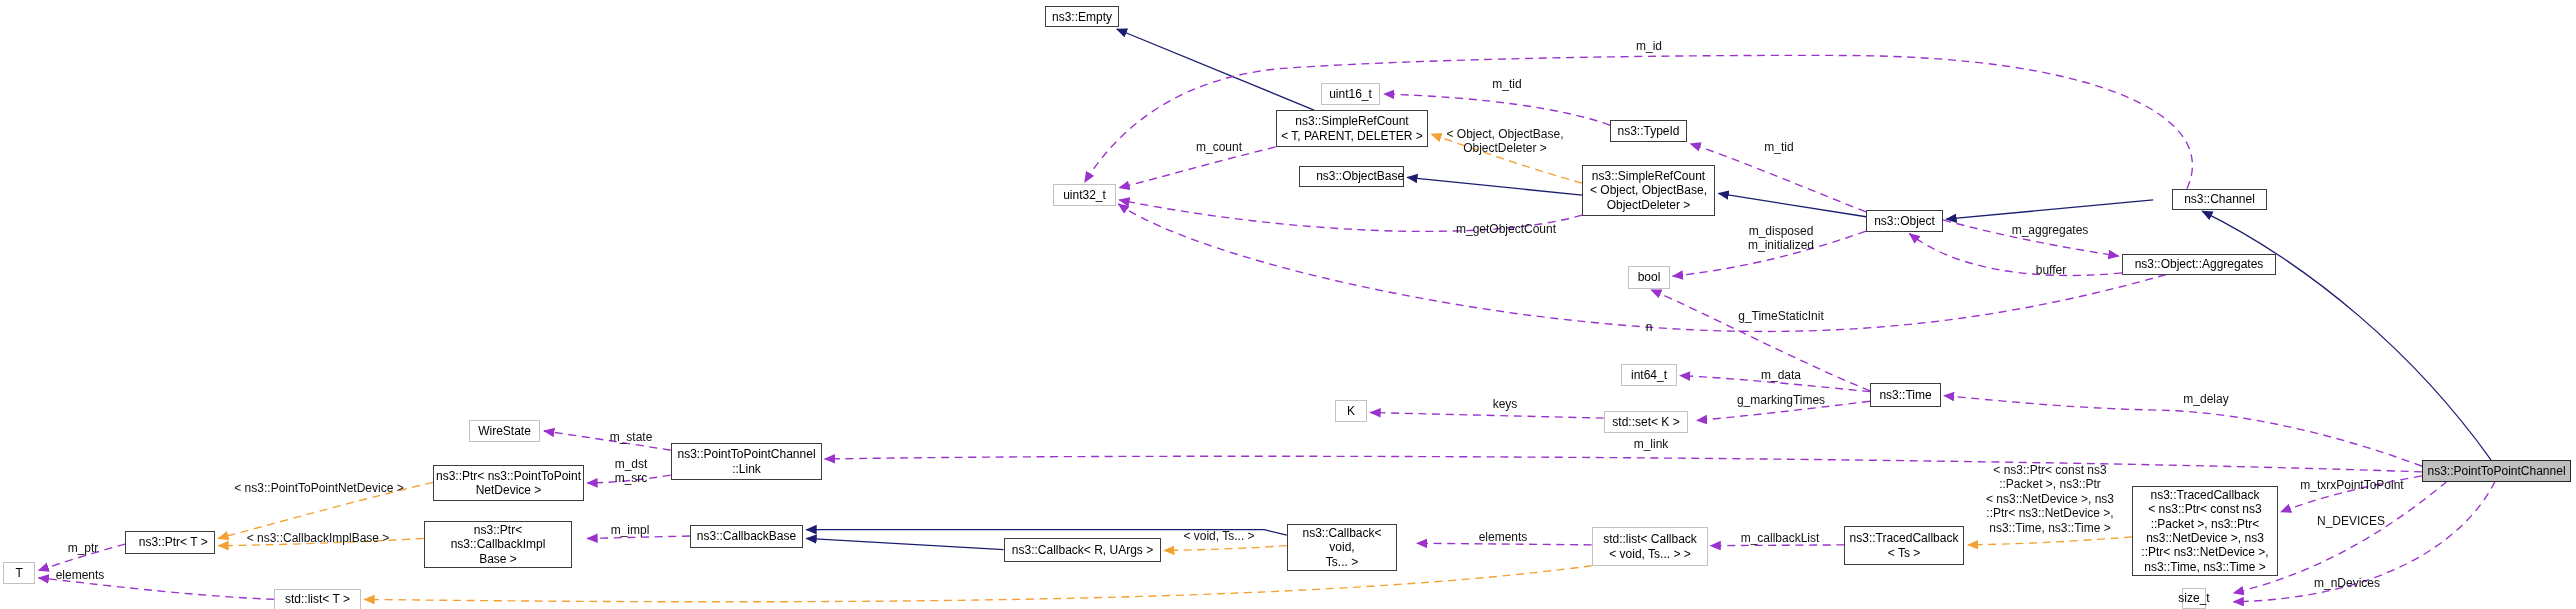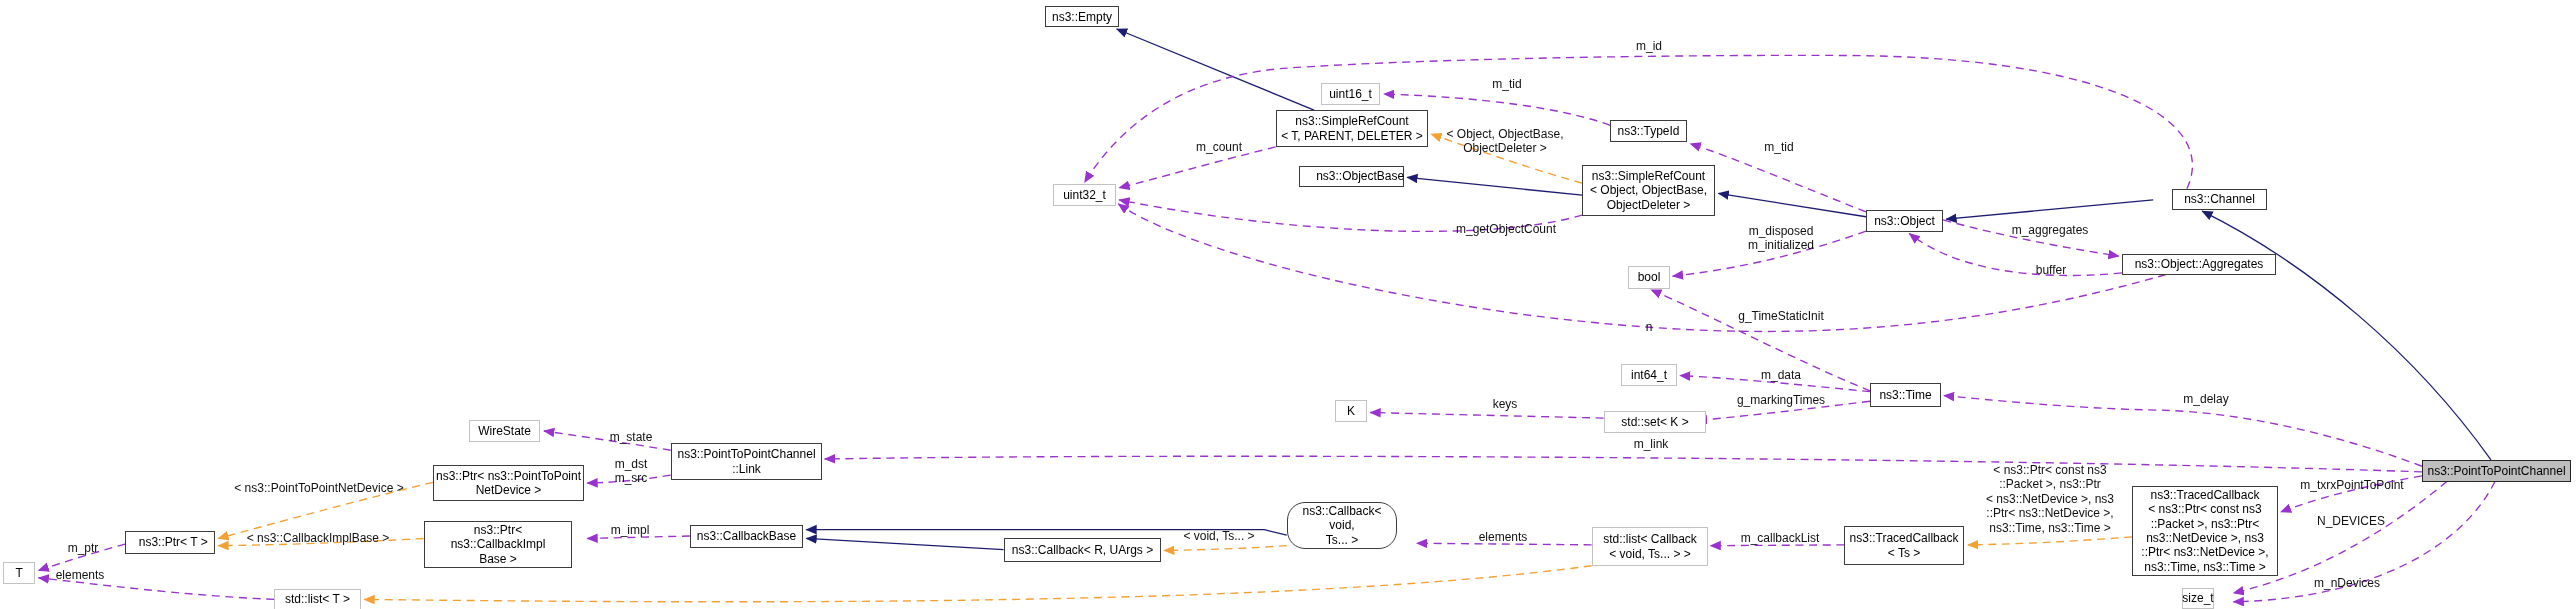--- a/index.html
+++ b/index.html
@@ -107,47 +107,47 @@
 &lt; Object, ObjectBase,
 ObjectDeleter &gt;</div>
     <div class="node class" style="left: 1299px; top: 166px; width: 105px; min-height: 21px; padding-left: 19px;">ns3::ObjectBase</div>
     <div class="node typedef" style="left: 1053px; top: 184px; width: 63px; min-height: 21.7px;">uint32_t</div>
     <div class="node class" style="left: 1866px; top: 210px; width: 77px; min-height: 21.7px;">ns3::Object</div>
     <div class="node class" style="left: 2153px; top: 189px; width: 95px; min-height: 21px; margin-left: 19px;">ns3::Channel</div>
     <div class="node class" style="left: 2122px; top: 254px; width: 154px; min-height: 21px;">ns3::Object::Aggregates</div>
     <div class="node typedef" style="left: 1628px; top: 266px; width: 42px; min-height: 22.5px;">bool</div>
     <div class="node typedef" style="left: 1621px; top: 364px; width: 56px; min-height: 21.7px;">int64_t</div>
     <div class="node class" style="left: 1870px; top: 383px; width: 71px; min-height: 24px;">ns3::Time</div>
-    <div class="node typedef" style="left: 1604px; top: 411px; width: 102px; min-height: 21.7px;">std::set&lt; K &gt;</div>
+    <div class="node typedef" style="left: 1604px; top: 411px; width: 84px; min-height: 21.7px;">std::set&lt; K &gt;</div>
     <div class="node typedef" style="left: 1335px; top: 400px; width: 32px; min-height: 21.7px;">K</div>
     <div class="node typedef" style="left: 469px; top: 420px; width: 71px; min-height: 21.7px;">WireState</div>
     <div class="node class" style="left: 671px; top: 443px; width: 151px; min-height: 37px;">ns3::PointToPointChannel
 ::Link</div>
     <div class="node class" style="left: 433px; top: 465px; width: 151px; min-height: 36px;">ns3::Ptr&lt; ns3::PointToPoint
 NetDevice &gt;</div>
     <div class="node class" style="left: 125px; top: 531px; width: 90px; min-height: 22.5px; padding-left: 8px;">ns3::Ptr&lt; T &gt;</div>
     <div class="node typedef" style="left: 3.2px; top: 562px; width: 32px; min-height: 21.7px;">T</div>
     <div class="node class" style="left: 424px; top: 521px; width: 148px; min-height: 37px;">ns3::Ptr&lt; ns3::CallbackImpl
 Base &gt;</div>
     <div class="node class" style="left: 690px; top: 525px; width: 113px; min-height: 23px;">ns3::CallbackBase</div>
     <div class="node typedef" style="left: 274px; top: 589px; width: 87px; min-height: 21px;">std::list&lt; T &gt;</div>
     <div class="node class" style="left: 1004px; top: 538px; width: 157px; min-height: 24px;">ns3::Callback&lt; R, UArgs &gt;</div>
-    <div class="node class" style="left: 1287px; top: 502px; width: 110px; min-height: 39px; border-radius: 18px;">ns3::Callback&lt; void,
+    <div class="node class" style="left: 1287px; top: 524px; width: 110px; min-height: 39px;">ns3::Callback&lt; void,
 Ts... &gt;</div>
     <div class="node typedef" style="left: 1592px; top: 527px; width: 116px; min-height: 39px;">std::list&lt; Callback
 &lt; void, Ts... &gt; &gt;</div>
     <div class="node class" style="left: 1844px; top: 526px; width: 120px; min-height: 39px;">ns3::TracedCallback
 &lt; Ts &gt;</div>
     <div class="node class" style="left: 2132px; top: 486px; width: 146px; min-height: 90px;">ns3::TracedCallback
 &lt; ns3::Ptr&lt; const ns3
 ::Packet &gt;, ns3::Ptr&lt;
 ns3::NetDevice &gt;, ns3
 ::Ptr&lt; ns3::NetDevice &gt;,
 ns3::Time, ns3::Time &gt;</div>
-    <div class="node typedef" style="left: 2182px; top: 588px; width: 32px; min-height: 21px;">size_t</div>
+    <div class="node typedef" style="left: 2182px; top: 588px; width: 24px; min-height: 21px;">size_t</div>
     <div class="node main" style="left: 2422px; top: 460px; width: 149px; min-height: 21.7px;">ns3::PointToPointChannel</div>
     <div class="edge-label" style="left: 1649px; top: 46px;">m_id</div>
     <div class="edge-label" style="left: 1507px; top: 84px;">m_tid</div>
     <div class="edge-label" style="left: 1779px; top: 147px;">m_tid</div>
     <div class="edge-label" style="left: 1219px; top: 147px; text-align: center;">m_count</div>
     <div class="edge-label" style="left: 1505px; top: 141px;">&lt; Object, ObjectBase,
 ObjectDeleter &gt;</div>
     <div class="edge-label" style="left: 1506px; top: 229px;">m_getObjectCount</div>
     <div class="edge-label" style="left: 2050px; top: 230px;">m_aggregates</div>
     <div class="edge-label" style="left: 2051px; top: 270px;">buffer</div>

